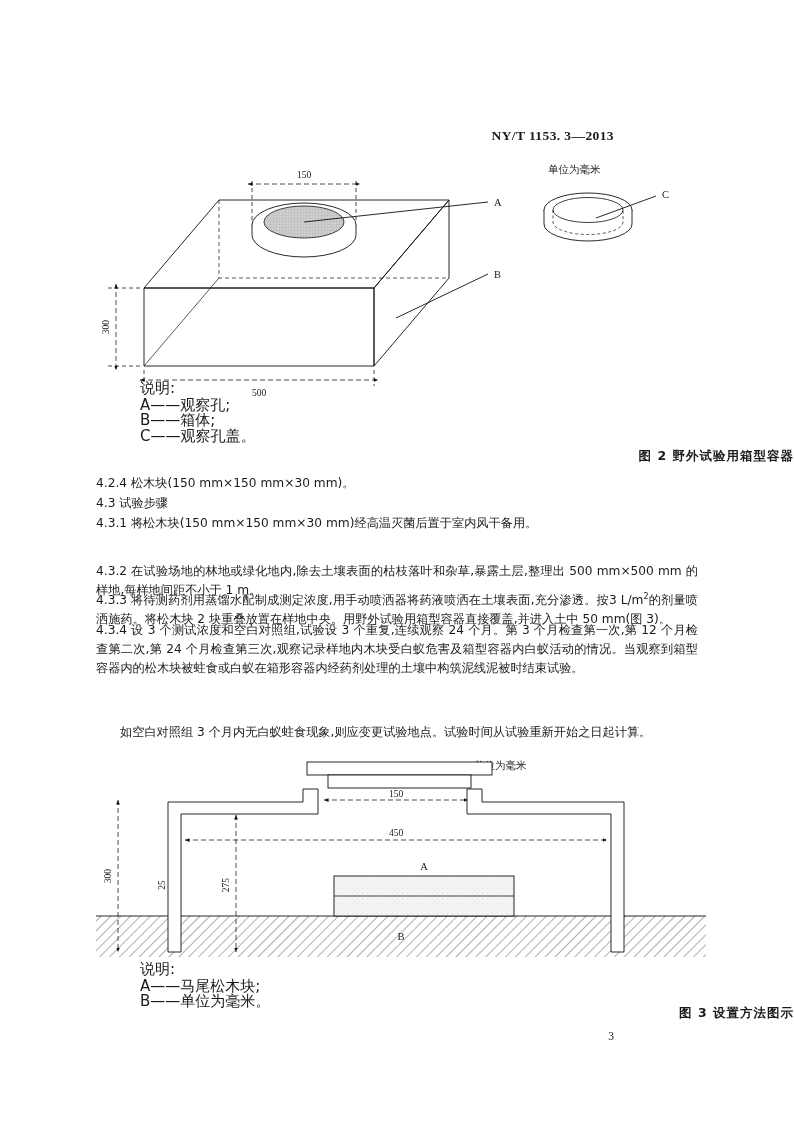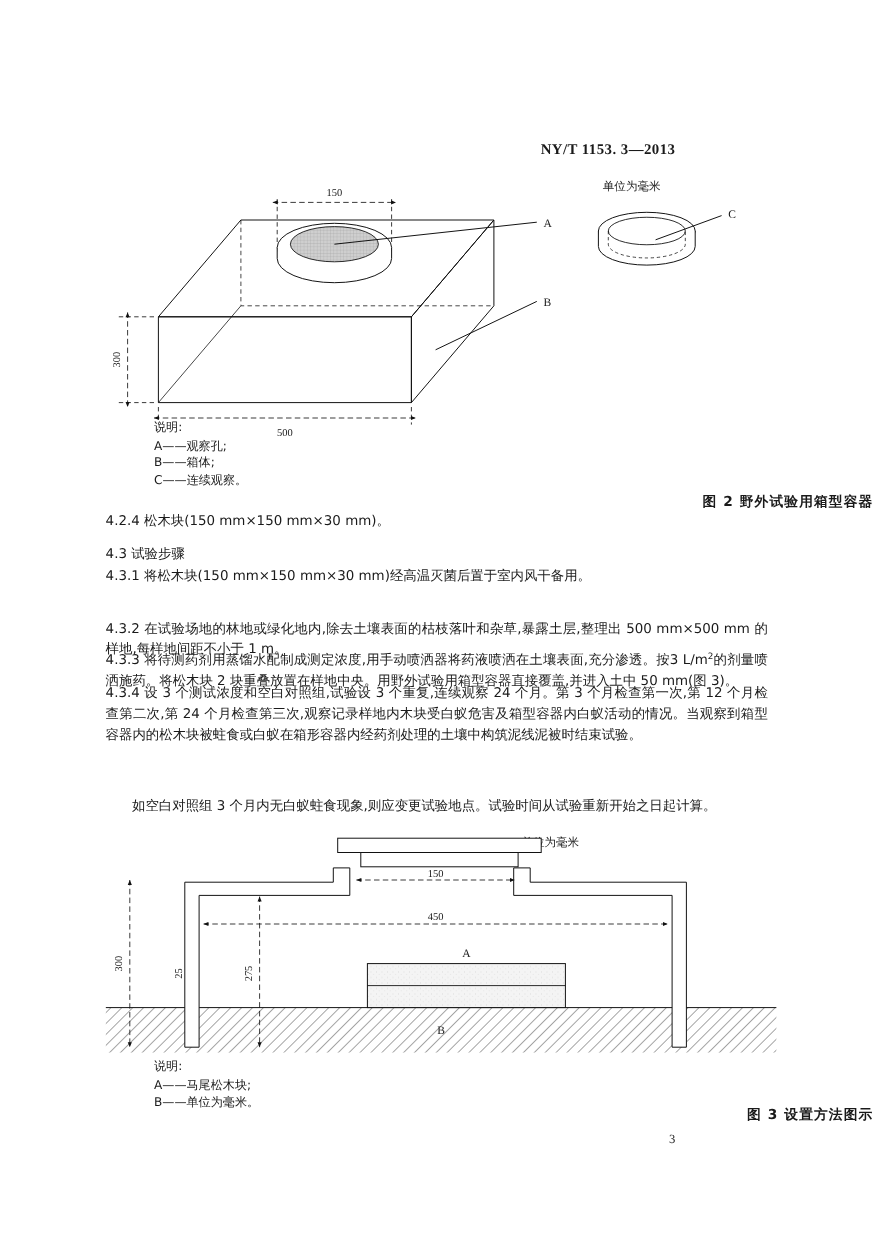--- a/index.html
+++ b/index.html
@@ -50,21 +50,21 @@
     left: 548px;
     top: 163px;
     font-size: 10.5px;
     font-family: "DejaVu Sans", sans-serif;
     white-space: nowrap;
   }
 
   
   .legend {
     position: absolute;
-    font-size: 11px;
+    font-size: 15px;
     line-height: 15.5px;
     font-family: "DejaVu Sans", sans-serif;
   }
   .legend .ltitle { margin-bottom: 1px; }
   .legend .lrow { white-space: nowrap; }
 
   #legend-fig2 { left: 140px; top: 381px; }
   #legend-fig3 { left: 140px; top: 962px; }
 
   
@@ -92,21 +92,21 @@
     font-family: "DejaVu Sans", sans-serif;
   }
   .para { margin: 0; }
   .para + .para { margin-top: 2px; }
   .heading {
     font-weight: normal;
   }
   .indent { text-indent: 24px; }
   sup { font-size: 8px; vertical-align: super; }
 
-  #p-424 { top: 464px; }
+  #p-424 { top: 474px; }
   #p-43  { top: 492px; }
   #p-431 { top: 512px; }
   #p-432 { top: 560px; }
   #p-433 { top: 585px; }
   #p-434 { top: 619px; }
   #p-note{ top: 721px; }
 
   
   .fig3-wrap {
     position: absolute;
@@ -218,21 +218,21 @@
       </g>
       <line x1="500" y1="60" x2="560" y2="38" stroke="#111" stroke-width="0.9"></line>
       <text class="lbltxt" x="566" y="40">C</text>
     </svg>
   </div>
 
   <div class="legend" id="legend-fig2">
     <div class="ltitle">说明:</div>
     <div class="lrow">A——观察孔;</div>
     <div class="lrow">B——箱体;</div>
-    <div class="lrow">C——连续观察。</div>
+    <div class="lrow">C——观察孔盖。</div>
   </div>
 
   <div class="fig-caption" id="cap-fig2">图 2   野外试验用箱型容器</div>
 
   <div class="body-text para" id="p-424">4.2.4   松木块(150 mm×150 mm×30 mm)。</div>
 
   <div class="body-text para heading" id="p-43">4.3   试验步骤</div>
 
   <div class="body-text para" id="p-431">4.3.1   将松木块(150 mm×150 mm×30 mm)经高温灭菌后置于室内风干备用。</div>
 

